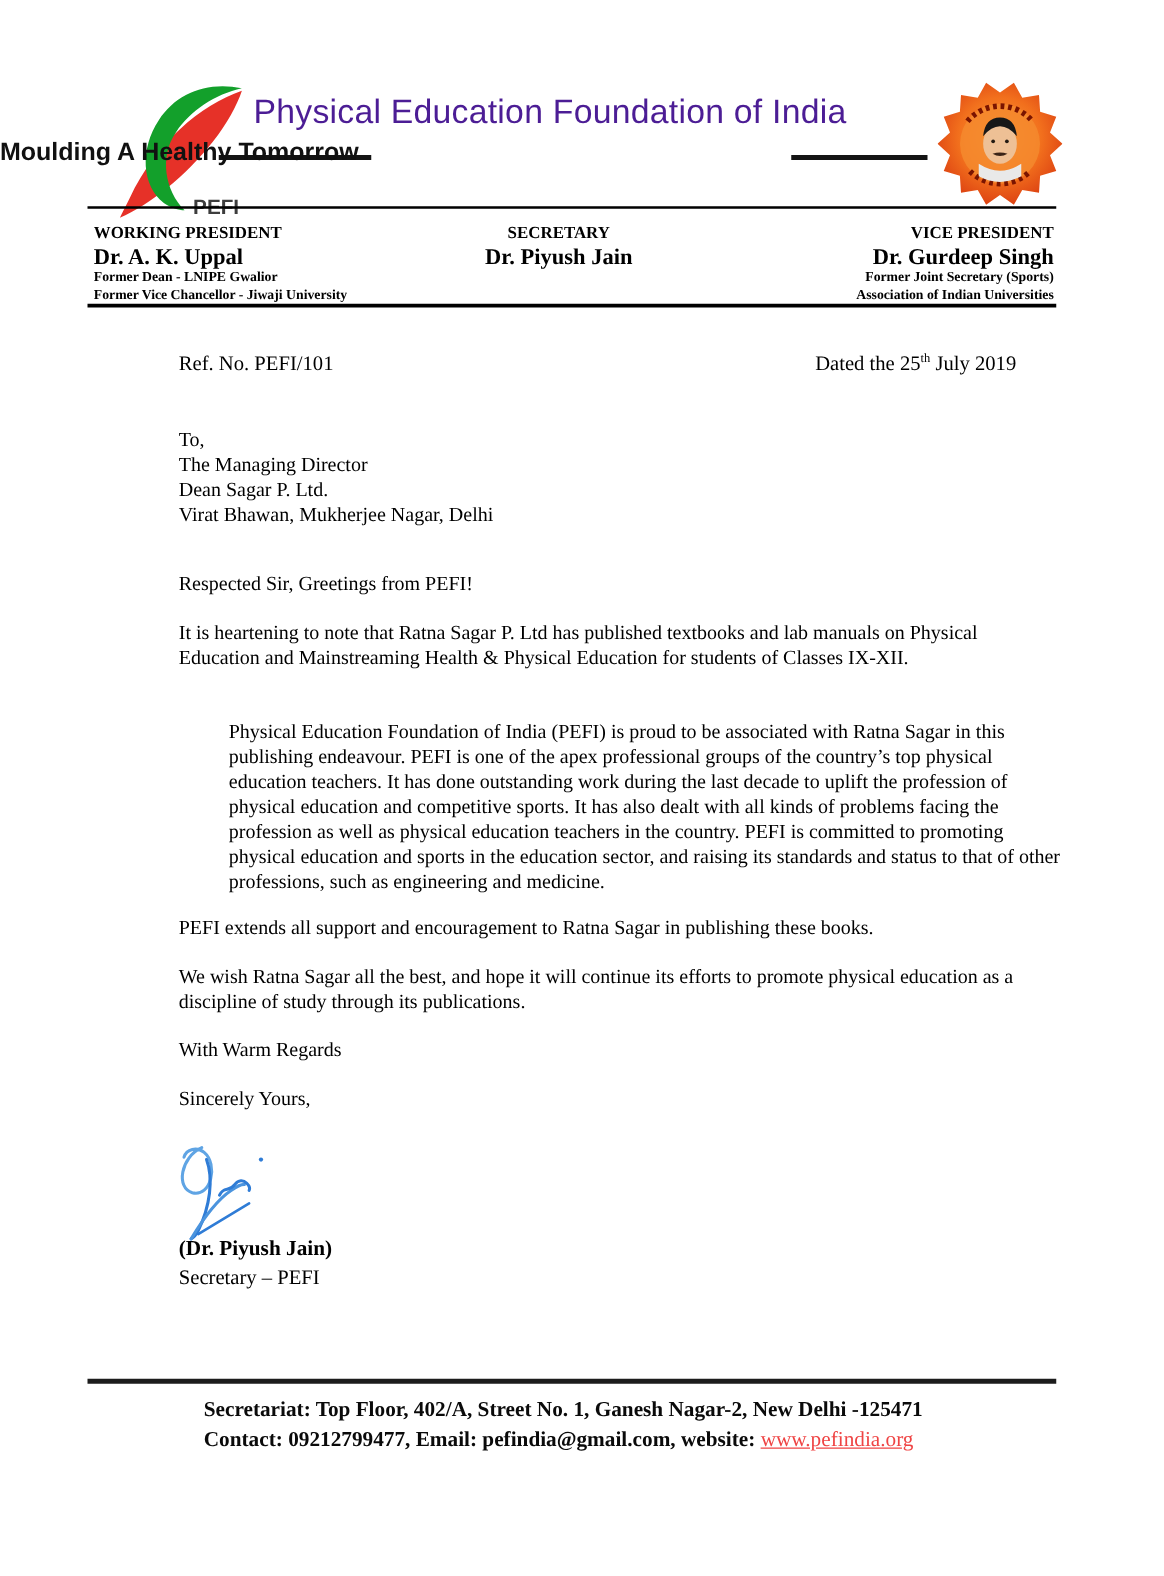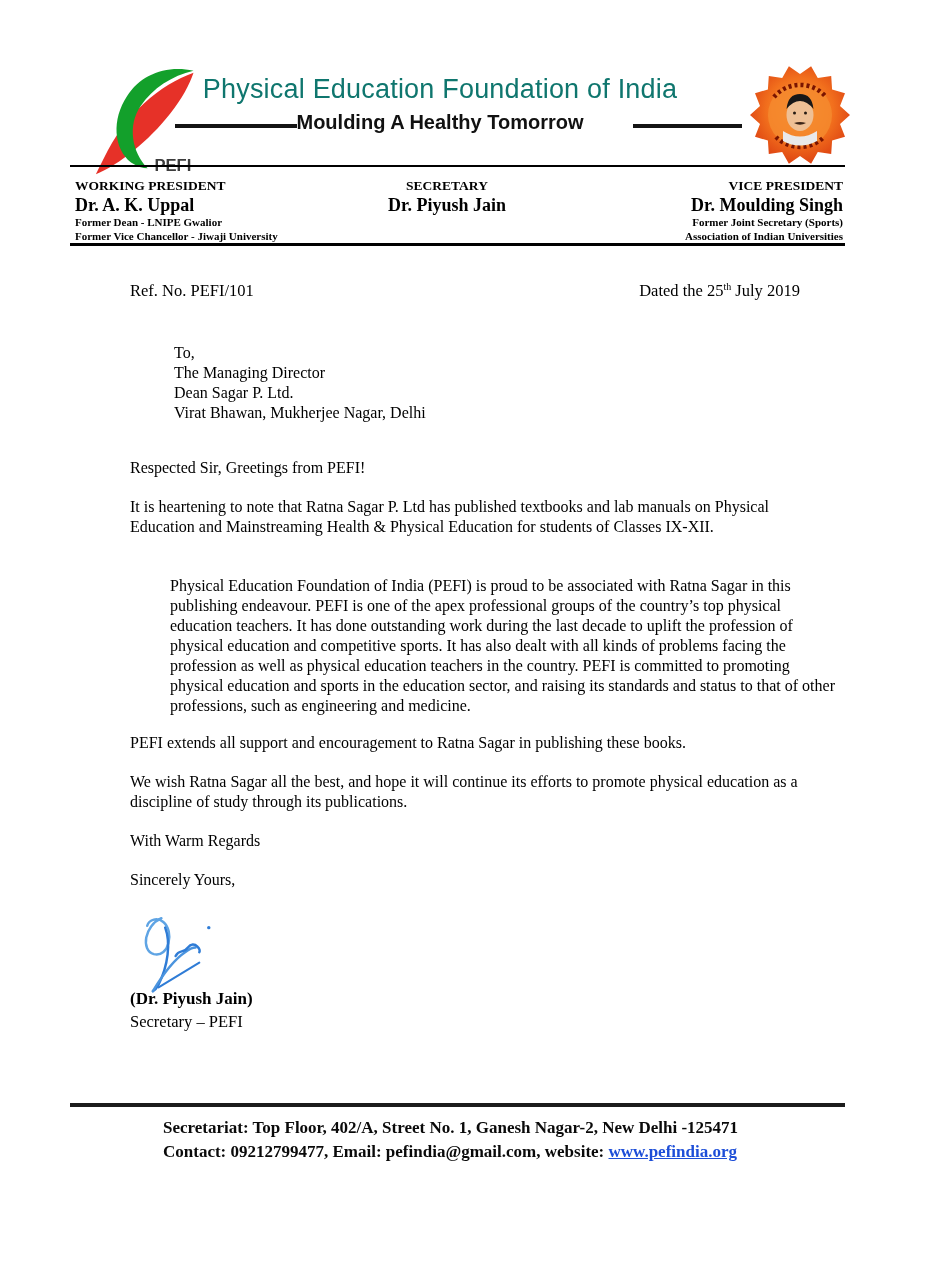--- a/index.html
+++ b/index.html
@@ -3,67 +3,67 @@
 <meta charset="utf-8">
 <style>
   html,body { margin:0; padding:0; background:#ffffff; }
   .page {
     position:relative; width:931px; height:1261px; background:#ffffff;
     font-family:"Liberation Serif", serif; color:#000; overflow:hidden;
   }
   
   .org-title {
     position:absolute; left:0; top:74px; width:880px; text-align:center;
-    font-family:"Liberation Sans", sans-serif; font-size:27px; color:#0f766e;
+    font-family:"Liberation Sans", sans-serif; font-size:27px; color:#4c1d95;
     letter-spacing:0.2px;
   }
   .tagline {
-    position:absolute; left:0; top:111px; width:880px; text-align:center;
+    position:absolute; left:0; top:111px; width:880px; text-align:left;
     font-family:"Liberation Sans", sans-serif; font-size:20px; font-weight:bold; color:#111;
   }
   .tag-rule { position:absolute; height:4px; background:#141414; top:124px; }
   .tag-rule.left  { left:175px; width:122px; }
   .tag-rule.right { left:633px; width:109px; }
   .logo  { position:absolute; left:92px;  top:62px; width:122px; height:114px; }
   .seal  { position:absolute; left:750px; top:62px; width:100px; height:106px; }
   .rule-thin  { position:absolute; left:70px; top:165px; width:775px; height:2px; background:#000; }
   .rule-thick { position:absolute; left:70px; top:243px; width:775px; height:3px; background:#000; }
 
   
   .official { position:absolute; top:177px; }
   .official .o-title { font-size:13.5px; font-weight:bold; line-height:17px; }
   .official .o-name  { font-size:18px;   font-weight:bold; line-height:21px; margin-top:1px; }
   .official .o-sub   { font-size:11px;   font-weight:bold; line-height:13.5px; }
   .official.left   { left:75px;  width:320px; text-align:left; }
   .official.center { left:287px; width:320px; text-align:center; }
   .official.right  { left:583px; width:260px; text-align:right; }
 
   
-  .body-block { position:absolute; left:130px; width:670px; font-size:16px; line-height:20px;gap:24px; }
+  .body-block { position:absolute; left:143px; width:670px; font-size:16px; line-height:20px;gap:24px; }
   .refdate { top:281px; display:flex; justify-content:space-between; font-size:16.5px; }
   .refdate sup { font-size:10px; vertical-align:super; line-height:0; }
-  .address { top:343px;margin-left:44px; }
+  .address { top:343px; }
   .salutation { top:458px; }
   .para1 { top:497px; }
   .para2 { top:576px;margin-left:40px; }
   .para3 { top:733px; }
   .para4 { top:772px; }
   .closing1 { top:831px; }
   .closing2 { top:870px; }
   .signer-name  { top:989px;  font-weight:bold; font-size:17px; }
   .signer-title { top:1012px; font-size:16.5px; }
   .signature { position:absolute; left:133px; top:902px; width:90px; height:92px; }
 
   
   .rule-footer { position:absolute; left:70px; top:1103px; width:775px; height:4px; background:#1c1c1c; }
   .footer-text {
     position:absolute; left:163px; top:1116px; width:660px;
     font-size:17px; font-weight:bold; line-height:24px; color:#0a0a0a;
   }
-  .footer-text a { color:#1d4ed8; text-decoration:underline; font-weight:bold; }
+  .footer-text a { color:#ef4444; text-decoration:underline; font-weight:normal; }
 </style>
 </head>
 <body>
 
 <div class="page">
 
   <svg class="logo" viewBox="0 0 125 115">
     <path d="M104 10 C 70 22, 34 52, 12 98 C 8 106, 6 110, 4 114 C 28 104, 58 80, 80 52 C 92 37, 100 22, 104 10 Z" fill="#e63128"></path>
     <path d="M104 8 C 76 2, 50 12, 36 34 C 20 58, 22 88, 40 102 C 46 106, 52 108, 57 108 C 41 92, 36 64, 50 44 C 62 26, 82 13, 104 8 Z" fill="#13a02b"></path>
     <text x="64" y="111" font-size="17" font-weight="bold" fill="#3d3d3d" font-family="Liberation Sans, sans-serif">PEFI</text>
@@ -104,21 +104,21 @@
     <div class="o-name">Dr. A. K. Uppal</div>
     <div class="o-sub">Former Dean - LNIPE Gwalior</div>
     <div class="o-sub">Former Vice Chancellor - Jiwaji University</div>
   </div>
   <div class="official center">
     <div class="o-title">SECRETARY</div>
     <div class="o-name">Dr. Piyush Jain</div>
   </div>
   <div class="official right">
     <div class="o-title">VICE PRESIDENT</div>
-    <div class="o-name">Dr. Moulding Singh</div>
+    <div class="o-name">Dr. Gurdeep Singh</div>
     <div class="o-sub">Former Joint Secretary (Sports)</div>
     <div class="o-sub">Association of Indian Universities</div>
   </div>
 
   <div class="rule-thick"></div>
 
   <div class="body-block refdate">
     <span>Ref. No. PEFI/101</span>
     <span><span>Dated the 25</span><sup>th</sup><span> July 2019</span></span>
   </div>

